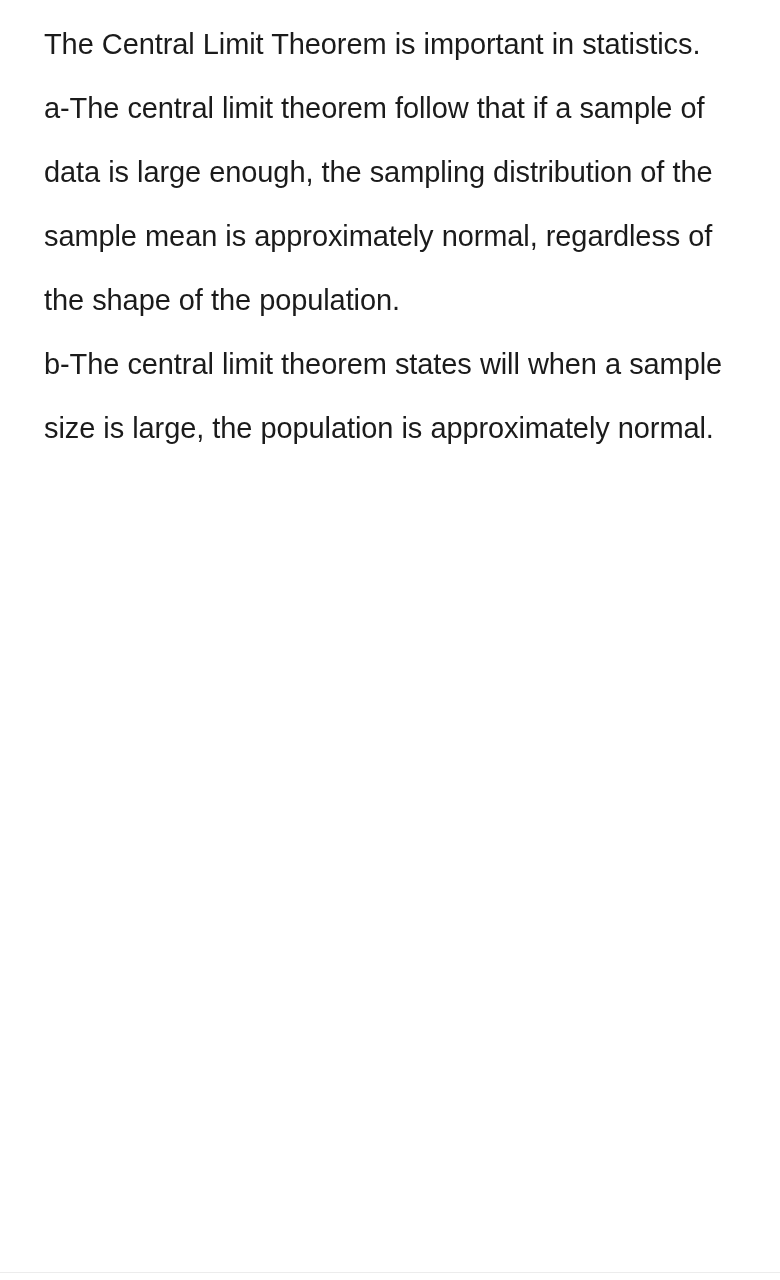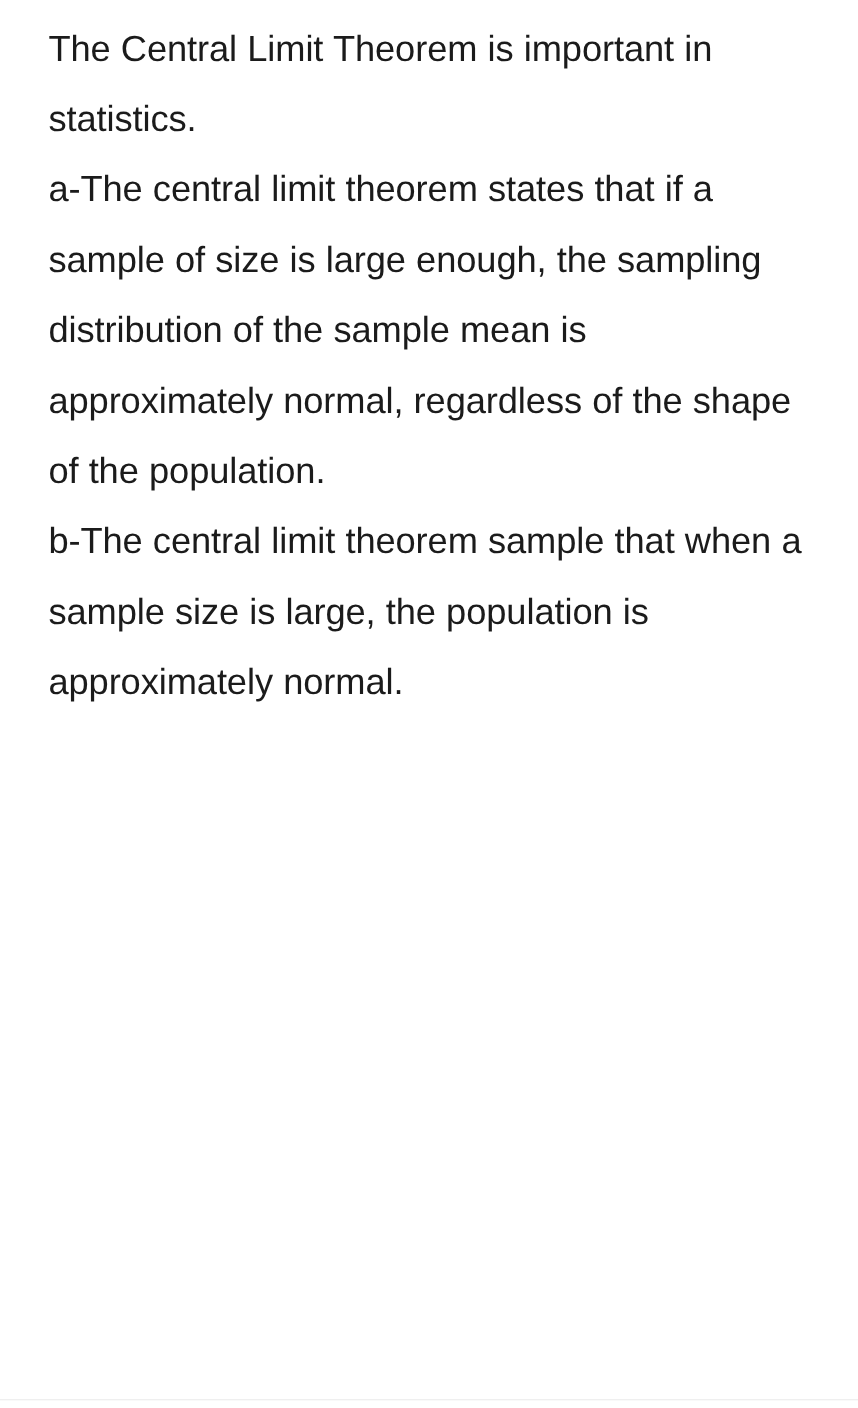--- a/index.html
+++ b/index.html
@@ -28,21 +28,21 @@
 
   .question-body {
     position: absolute;
     left: 44px;
     top: 0px;
     width: 700px;
   }
 
   .text-block {
     font-family: "Liberation Sans", sans-serif;
-    font-size: 33px;
+    font-size: 29px;
     line-height: 64px;
     color: #1b1b1b;
     letter-spacing: -0.1px;
     word-spacing: 0.2px;
     text-align: left;
     margin: 0;
     padding: 0;
     white-space: normal;
     overflow-wrap: break-word;
   }
@@ -67,23 +67,23 @@
 </head>
 <body>
 
 <div class="page">
 
   <div class="question-body">
 
     <p class="text-block question-stem">The Central Limit Theorem is important in statistics.</p>
 
 
-    <p class="text-block choice">a-The central limit theorem states that if a sample of size is large enough, the sampling distribution of the sample mean is approximately normal, regardless of the shape of the population.</p>
+    <p class="text-block choice">a-The central limit theorem follow that if a sample of data is large enough, the sampling distribution of the sample mean is approximately normal, regardless of the shape of the population.</p>
 
-    <p class="text-block choice">b-The central limit theorem sample that when a sample size is large, the population is approximately normal.</p>
+    <p class="text-block choice">b-The central limit theorem states will when a sample size is large, the population is approximately normal.</p>
 
 
 
   </div>
 
   <div class="bottom-rule"></div>
 
 </div>
 
 </body></html>

